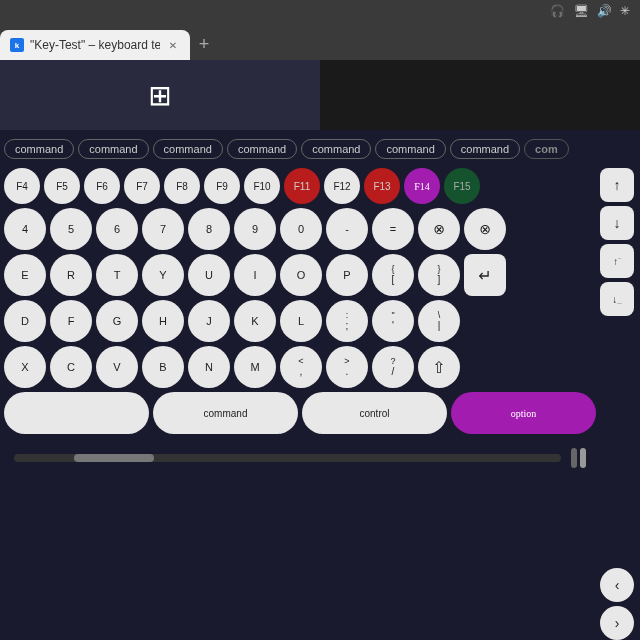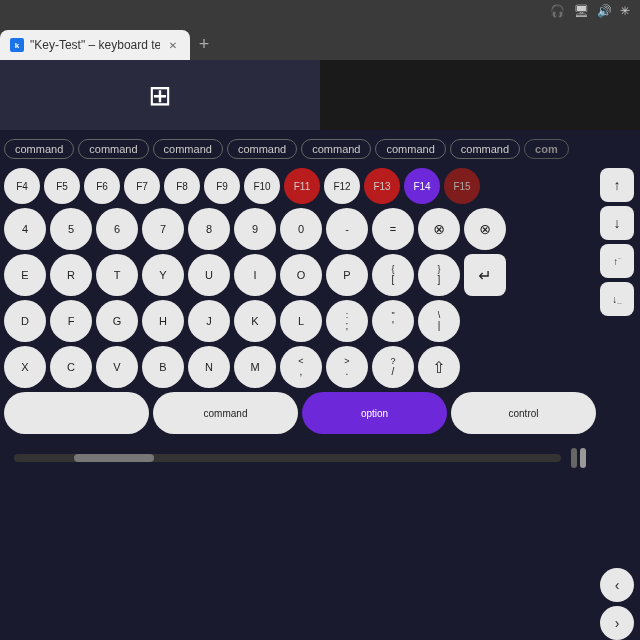--- a/index.html
+++ b/index.html
@@ -161,22 +161,23 @@
       font-weight: 500;
       cursor: pointer;
       flex-shrink: 0;
       position: relative;
     }
     .key.dark {
       background: #b91c1c;
       color: #ccc;
     }
     .key.active-green {
-      background: #6d28d9;
+      background: #a21caf;
       color: white;
+      font-family: Liberation Serif, serif;
     }
     .key.f-key {
       width: 36px;
       height: 36px;
       font-size: 10px;
     }
     .key.wide {
       border-radius: 22px;
       width: auto;
       flex: 1;
@@ -291,21 +292,21 @@
         <div class="key f-key">F5</div>
         <div class="key f-key">F6</div>
         <div class="key f-key">F7</div>
         <div class="key f-key">F8</div>
         <div class="key f-key">F9</div>
         <div class="key f-key">F10</div>
         <div class="key f-key dark">F11</div>
         <div class="key f-key">F12</div>
         <div class="key f-key dark">F13</div>
         <div class="key f-key active-green">F14</div>
-        <div class="key f-key" style="background:#7f1d1d; color:#aaa;">F15</div>
+        <div class="key f-key" style="background:#14532d; color:#aaa;">F15</div>
       </div>
 
       <div class="key-row">
         <div class="key">4</div>
         <div class="key">5</div>
         <div class="key">6</div>
         <div class="key">7</div>
         <div class="key">8</div>
         <div class="key">9</div>
         <div class="key">0</div>
@@ -375,22 +376,22 @@
         <div class="key double-char">
           <span class="key-top">?</span>
           <span class="key-bot">/</span>
         </div>
         <div class="key" style="font-size:16px;">⇧</div>
       </div>
 
       <div class="key-row">
         <div class="space-key" style="max-width:160px;"></div>
         <div class="key wide" style="min-width:80px; border-radius:22px; width:80px; font-size:10px; background:#e8e8e8;">command</div>
+        <div class="key wide" style="min-width:70px; border-radius:22px; width:70px; font-size:10px; background:#e8e8e8;">control</div>
         <div class="key wide active-green" style="min-width:70px; border-radius:22px; width:70px; font-size:10px;">option</div>
-        <div class="key wide" style="min-width:70px; border-radius:22px; width:70px; font-size:10px; background:#e8e8e8;">control</div>
       </div>
 
       <div class="scrollbar-area">
         <div class="scroll-track" style="flex:1; margin-right:4px;">
           <div class="scroll-thumb" style="left:60px; width:80px; background:#777;"></div>
         </div>
         <div style="display:flex; gap:3px; align-items:center;">
           <div class="scroll-handle" style="background:#666;"></div>
           <div class="scroll-handle" style="background:#999;"></div>
         </div>

